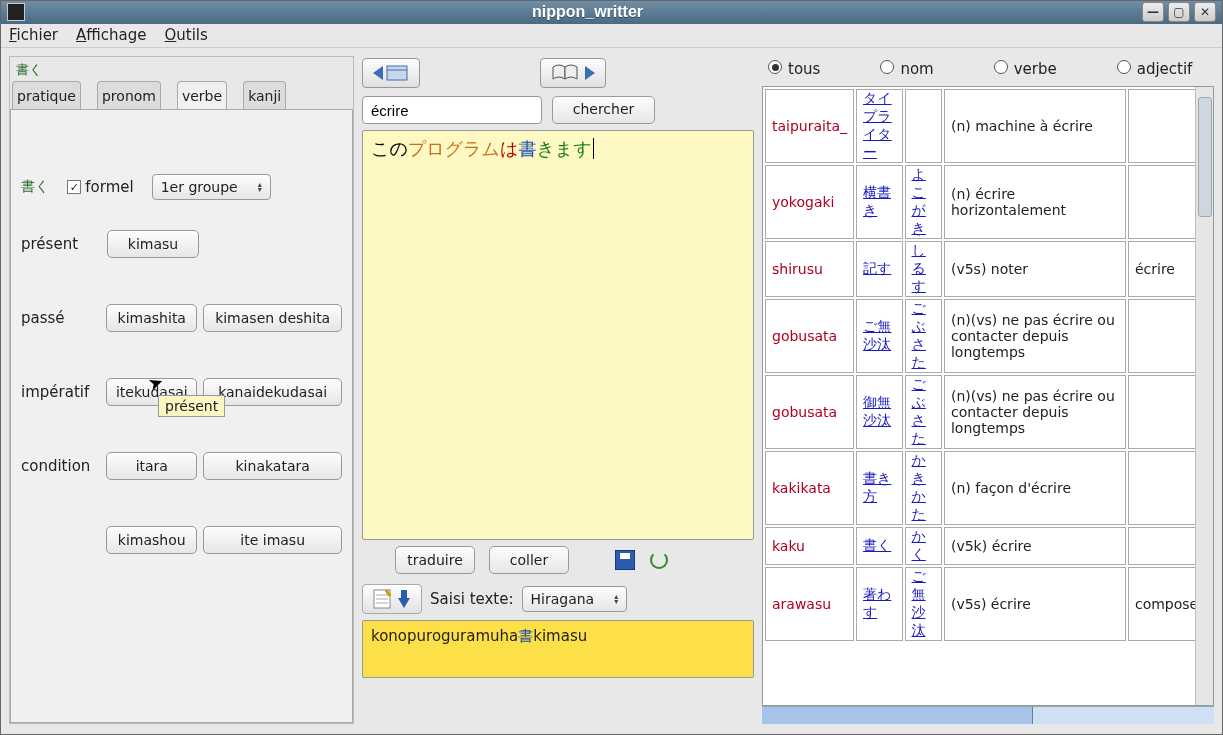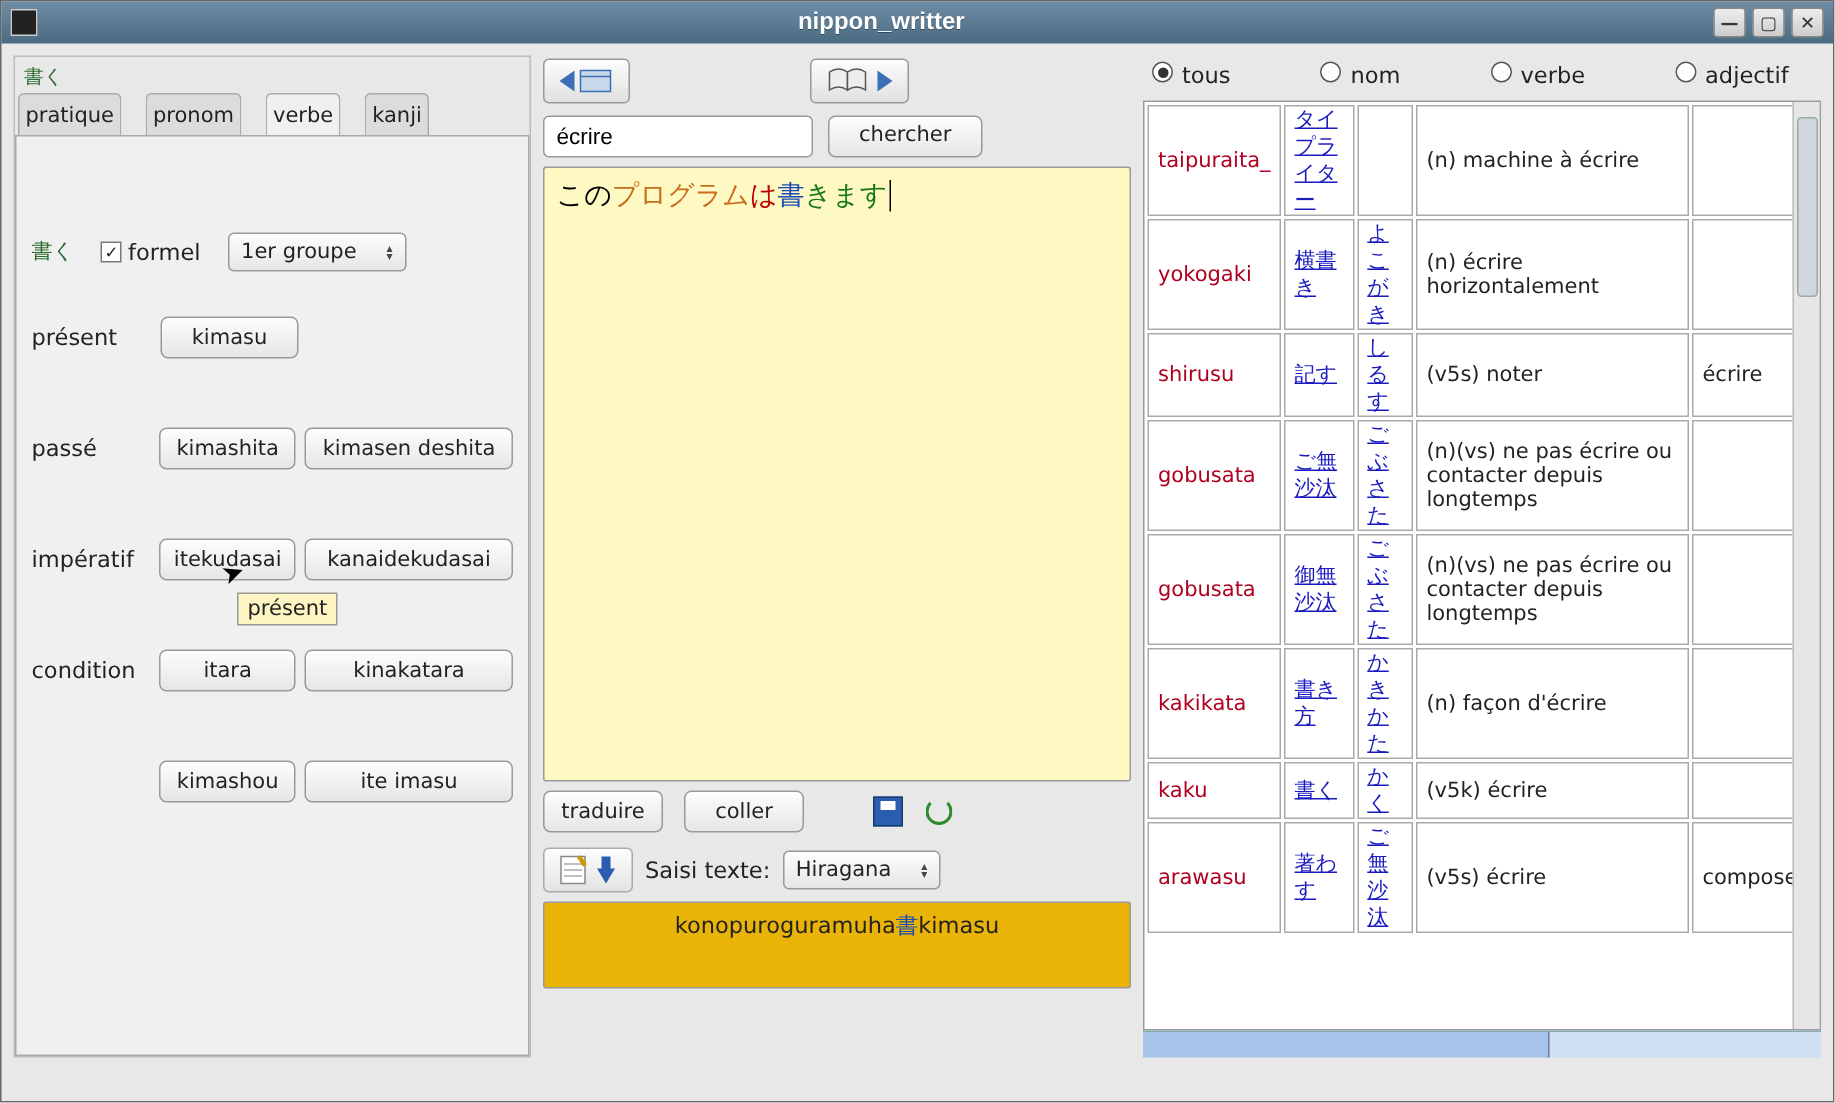--- a/index.html
+++ b/index.html
@@ -227,39 +227,39 @@
   .editor .caret {
     border-right: 1px solid #000;
     padding-right:1px;
   }
   .jp-black { color: #000; }
   .jp-blue { color: #1a4bb5; }
   .jp-green { color: #1a7a1a; }
   .jp-orange { color: #c96e1e; }
   .jp-red { color: #b00; }
 
-  .below-editor { display: flex; gap: 14px; align-items: center; }
+  .below-editor { display: flex; gap: 14px; align-items: center; margin-left: 33px; }
   .btn.sm { width: 80px; }
   .iconbtn { width:20px;height:20px;display:inline-block;}
   .floppy { background: #2a5db0; border:1px solid #163a74;}
   .floppy::after{content:"";display:block;width:10px;height:6px;background:#fff;margin:2px auto;}
   .refresh { position:relative;}
   .refresh::before{content:"";position:absolute;width:14px;height:14px;border:2px solid #2d8a2d;border-radius:50%;border-top-color:transparent;left:1px;top:1px;}
 
   .input-mode-row { display:flex;align-items:center;gap:8px;margin-top:4px;}
   .edit-icon {
     width:60px;height:30px;
     border:1px solid #aaa;border-radius:4px;
     background:linear-gradient(#fdfdfd,#e3e3e3);
     display:flex;align-items:center;justify-content:center;gap:2px;
   }
 
   .romaji-out {
-    border:1px solid #999;background:#eab308;border-radius:2px;
-    padding:6px 8px;height:58px;font-size:15px;text-align:center;
+    border:1px solid #999;background:#fde047;border-radius:2px;
+    padding:6px 8px;height:58px;font-size:15px;
   }
   .romaji-out .kanji { color:#1a4bb5;}
 
   
   .right-panel {
     flex:1;
     display:flex;flex-direction:column;
     height: 668px;
   }
   .radios {
@@ -318,20 +318,25 @@
   <div class="titlebar">
     <div class="ticon"></div>
     <div class="title-text">nippon_writter</div>
     <div class="winbtns">
       <div class="winbtn">—</div>
       <div class="winbtn">▢</div>
       <div class="winbtn">✕</div>
     </div>
   </div>
 
+  <div class="menubar">
+    <div class="menu-item"><span class="ul">F</span><span></span><span>ichier</span></div>
+    <div class="menu-item"><span class="ul">A</span>ffichage</div>
+    <div class="menu-item"><span class="ul">O</span>utils</div>
+  </div>
 
   <div class="content">
 
     <div class="left-panel" style="position:relative;">
       <div class="kanji-label">書く</div>
       <div class="tabs">
         <div class="tab">pratique</div>
         <div class="tab">pronom</div>
         <div class="tab active">verbe</div>
         <div class="tab">kanji</div>

